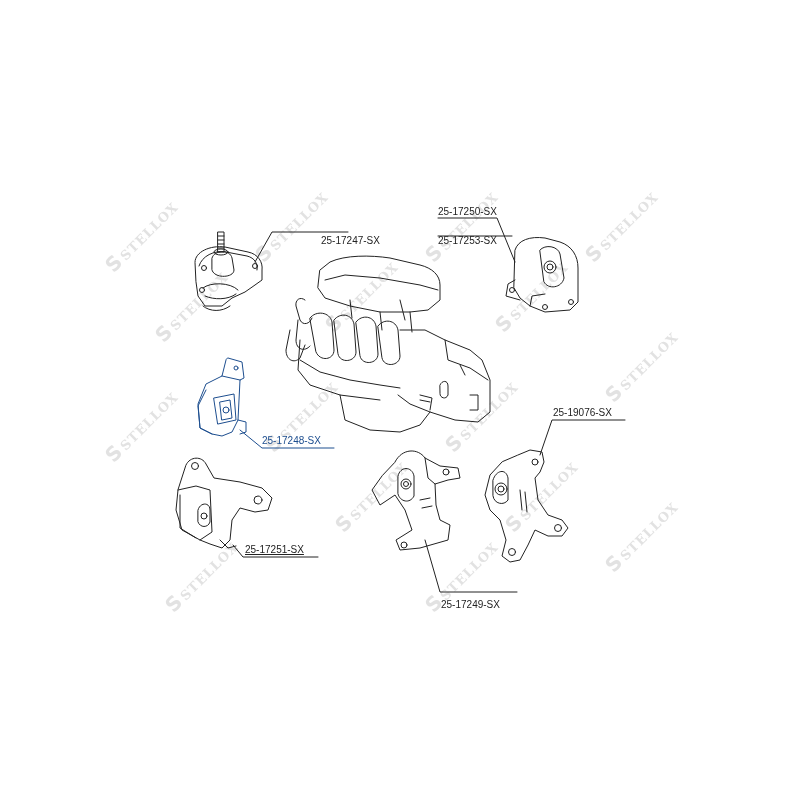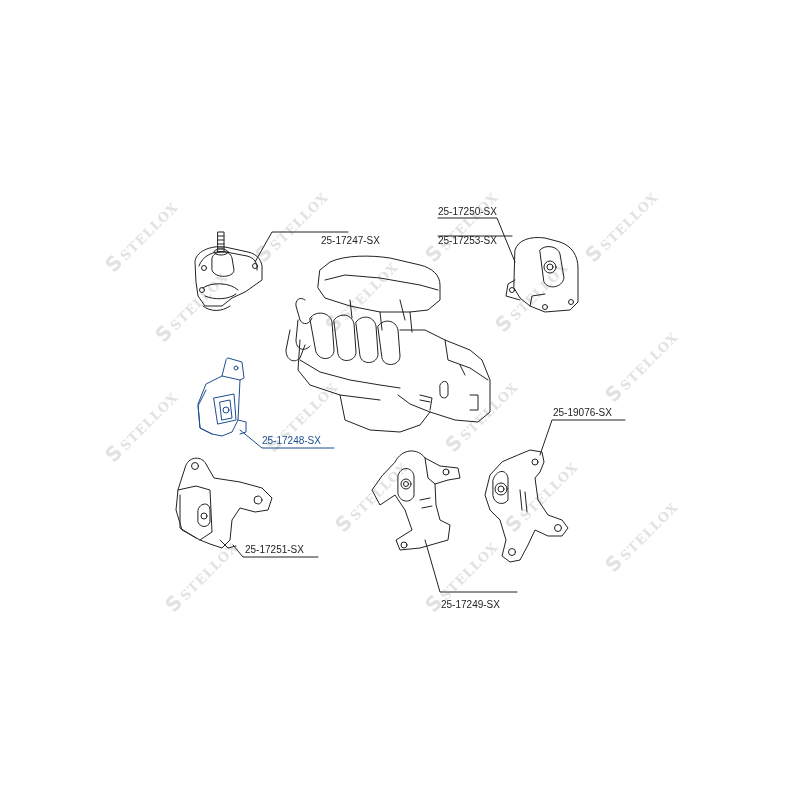--- a/index.html
+++ b/index.html
@@ -142,16 +142,16 @@
         <path d="M425,540 L440,592 L517,592"></path>
       </g>
     </g>
   </svg>
 
   <div class="label" style="left:273px;top:234px;margin-left:48px;">25-17247-SX</div>
   <div class="label" style="left:438px;top:205px;">25-17250-SX</div>
   <div class="label" style="left:438px;top:234px;">25-17253-SX</div>
   <div class="label blue" style="left:262px;top:434px;">25-17248-SX</div>
   <div class="label" style="left:553px;top:406px;">25-19076-SX</div>
-  <div class="label" style="left:245px;top:543px;">25-17251-SX</div>
+  <div class="label" style="left:245px;top:543px;text-decoration:underline;">25-17251-SX</div>
   <div class="label" style="left:441px;top:558px;margin-top:40px;">25-17249-SX</div>
 
 </div>
 
 </body></html>

